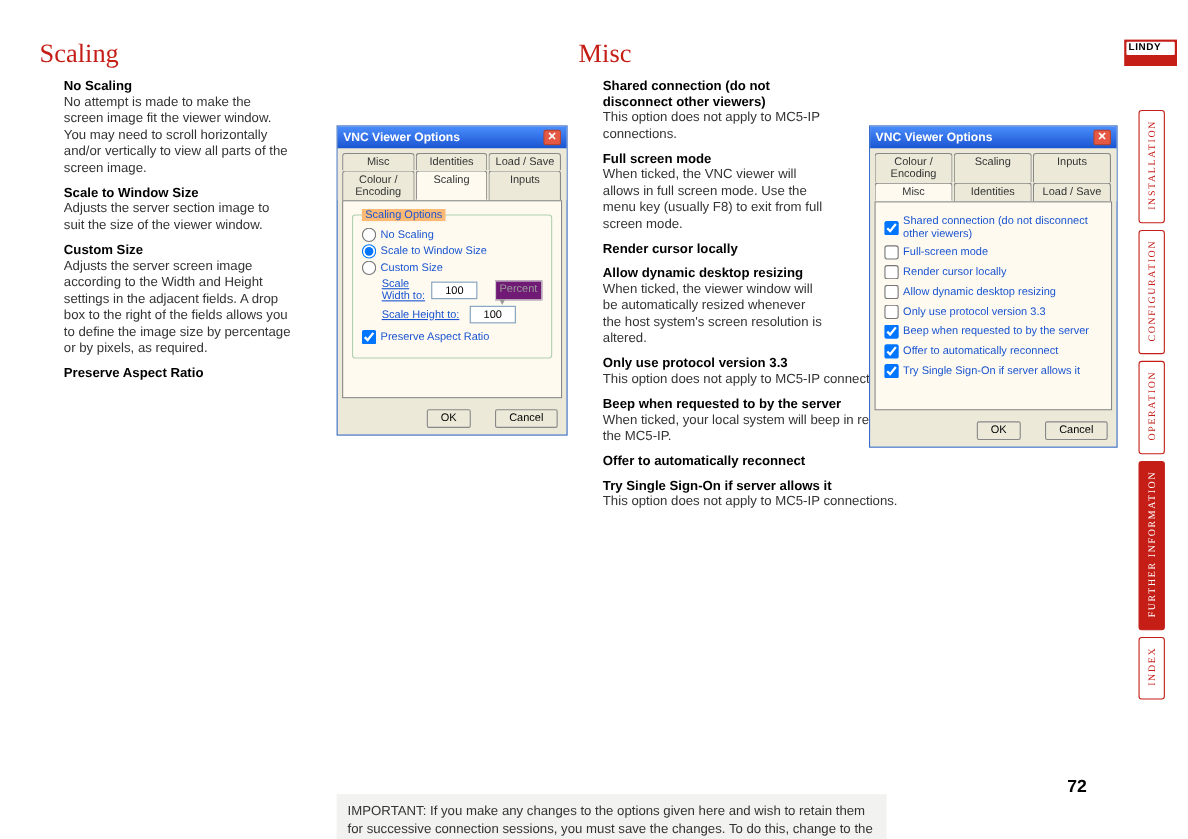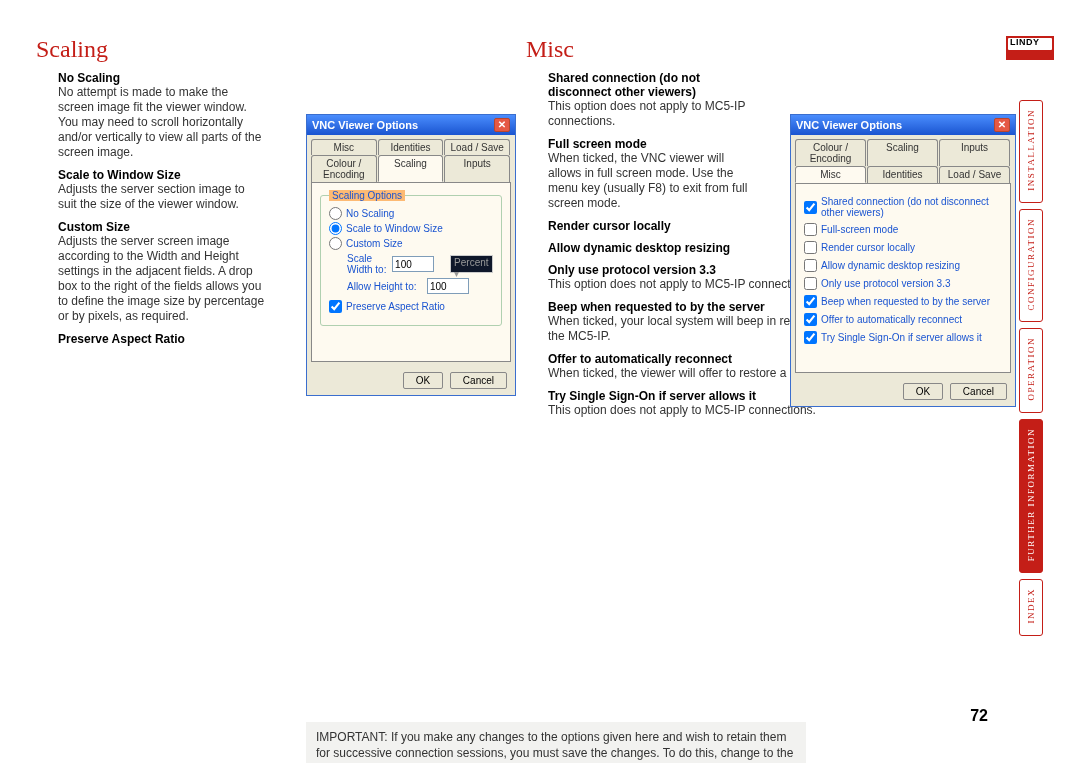--- a/index.html
+++ b/index.html
@@ -108,51 +108,51 @@
     padding: 0 3px;
     display: inline-block;
   }
   .radio, .chk {
     display: flex; align-items: center;
     font-size: 10px; color: #1a54d0;
     margin: 2px 0;
   }
   .radio input, .chk input { margin-right: 4px; }
   .field-row { display:flex; align-items:center; margin: 3px 0 3px 18px; font-size:10px; color:#1a54d0;}
-  .field-row label { width: 80px; }
-  .field-row .tf { width: 42px; height:16px; border:1px solid #7f9db9; background:#fff; text-align:left; font-size:10px; padding:1px 2px;}
-  .field-row .sel { width:70px; height:18px; border:1px solid #ccc; background:#0f172a; color:#999; font-size:10px; margin-left:16px; padding:1px 3px;}
+  .field-row label { width: 80px; text-decoration: underline; }
+  .field-row .tf { width: 42px; height:16px; border:1px solid #7f9db9; background:#fff; text-align:center; font-size:10px; padding:1px 2px;}
+  .field-row .sel { width:70px; height:18px; border:1px solid #ccc; background:#701a75; color:#999; font-size:10px; margin-left:16px; padding:1px 3px;}
   .dlg-buttons {
     text-align: right;
     padding: 6px 8px;
   }
   .btn {
     border: 1px solid #888;
     background: #ece9d8;
     font-size: 10px;
     padding: 2px 12px;
     border-radius: 2px;
-    margin-left: 4px;
+    margin-left: 19px;
   }
 
   
   .note {
     position:absolute;
     left:270px; top:686px; width:500px;
     background:#f2f2f0;
     padding:8px 10px;
     font-size:12px; color:#333;
     line-height:1.3;
   }
   .page-num { position:absolute; right:22px; bottom:8px; font-size:16px; font-weight:bold; color:#000;}
 
   
   .sidebar {
     position:absolute;
-    right: 24px; top: 36px;
+    right: 8px; top: 36px;
     width: 50px;
   }
   .logo {
     width:48px; height:24px;
     background:#c41e17;
     margin-bottom:40px;
     position:relative;
   }
   .logo::before {
     content:""; position:absolute; top:2px; left:2px; right:2px; height:12px;
@@ -242,21 +242,21 @@
           <label class="radio">
               <input type="radio" name="sc" style="">
               <span>Custom Size</span>
             </label>
           <div class="field-row">
             <label>Scale Width to:</label>
             <input class="tf" value="100" style="">
             <div class="sel"><span>Percent</span> ▾</div>
           </div>
           <div class="field-row">
-            <label>Allow Height to:</label>
+            <label>Scale Height to:</label>
             <input class="tf" value="100" style="">
           </div>
           <label class="chk" style="margin-top:6px;">
               <input type="checkbox" checked="" style="">
               <span>Preserve Aspect Ratio</span>
             </label>
         </div>
       </div>
     </div>
     <div class="dlg-buttons">
@@ -274,34 +274,34 @@
       </div>
       <div class="entry">
         <b>Full screen mode</b>
         <div class="desc">When ticked, the VNC viewer will allows in full screen mode. Use the menu key (usually F8) to exit from full screen mode.</div>
       </div>
       <div class="entry">
         <b>Render cursor locally</b>
       </div>
       <div class="entry">
         <b>Allow dynamic desktop resizing</b>
+        <div class="desc">When ticked, the viewer window will be automatically resized whenever the host system's screen resolution is altered.</div>
       </div>
     </div>
     <div class="wide">
       <div class="entry">
         <b>Only use protocol version 3.3</b>
         <div class="desc">This option does not apply to MC5-IP connections.</div>
       </div>
       <div class="entry">
         <b>Beep when requested to by the server</b>
         <div class="desc">When ticked, your local system will beep in response to any error beeps emitted by the MC5-IP.</div>
       </div>
       <div class="entry">
         <b>Offer to automatically reconnect</b>
-        <div class="desc">When ticked, the viewer will offer to restore a lost connection with the server.</div>
       </div>
       <div class="entry">
         <b>Try Single Sign-On if server allows it</b>
         <div class="desc">This option does not apply to MC5-IP connections.</div>
       </div>
     </div>
   </div>
 
   <div class="dialog misc">
     <div class="dlg-title">

